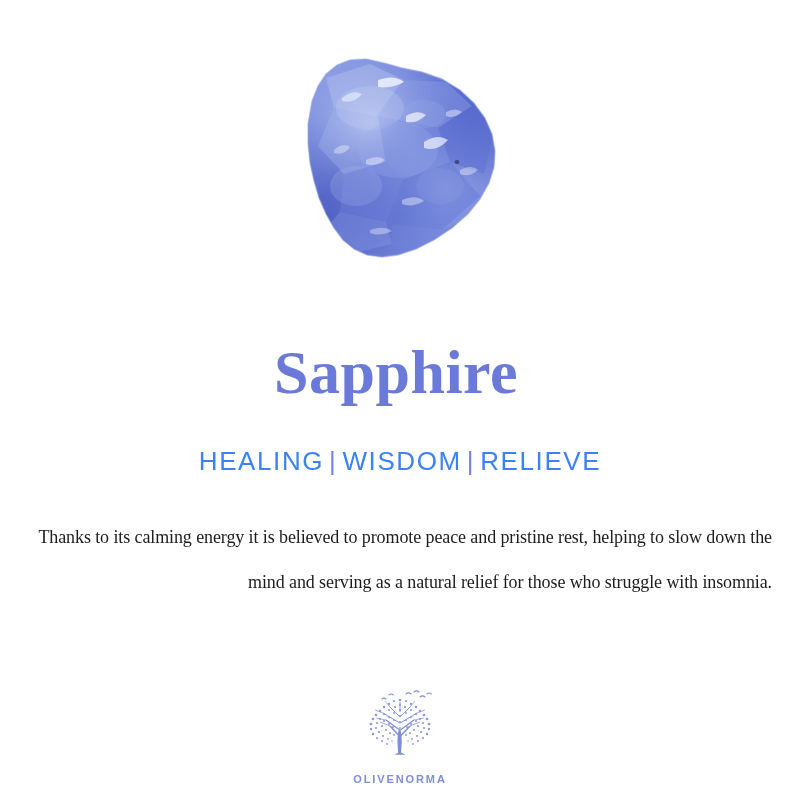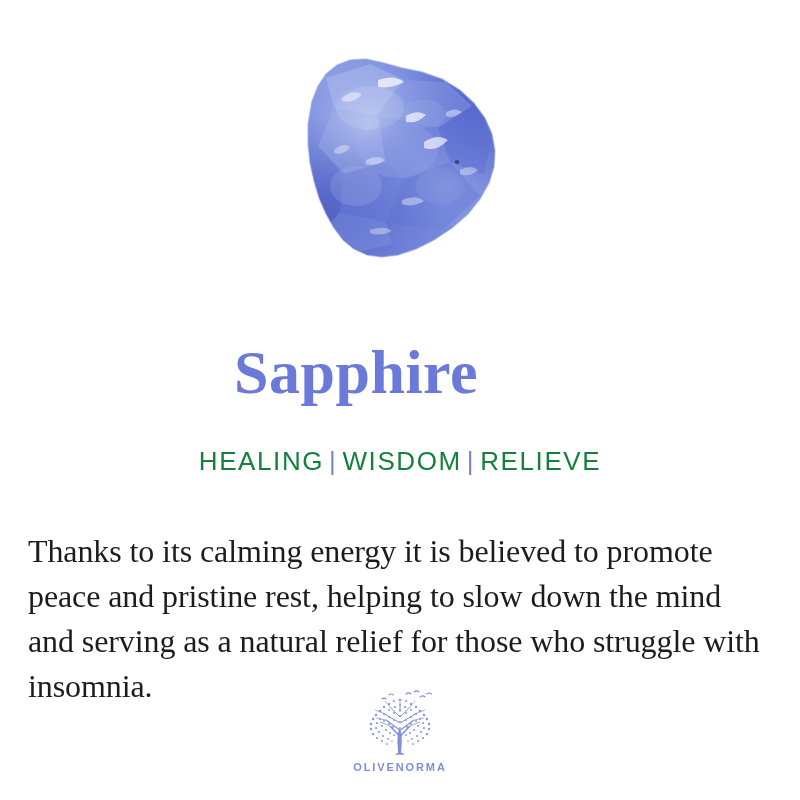--- a/index.html
+++ b/index.html
@@ -44,20 +44,21 @@
     top: 336px;
     width: 712px;
     text-align: center;
     font-family: "Liberation Serif", "DejaVu Serif", serif;
     font-weight: bold;
     font-size: 62px;
     line-height: 72px;
     letter-spacing: 0.5px;
     color: #6b79d8;
     margin: 0;
+    padding-left: 40px;
   }
 
   
   .subtitle {
     position: absolute;
     left: 0;
     top: 445px;
     width: 800px;
     text-align: center;
     font-family: "Liberation Sans", sans-serif;
@@ -65,46 +66,47 @@
     font-size: 26px;
     line-height: 32px;
     letter-spacing: 1.6px;
     color: #8b96dd;
     white-space: nowrap;
   }
   .subtitle .sep {
     color: #7683d9;
     padding: 0 5px;
   }
-  .subtitle .kw { color: #15803d; }
+  .subtitle .kw { color: #3b82f6; }
 
   
   .body-copy {
     position: absolute;
     left: 28px;
     top: 497px;
     width: 744px;
-    text-align: left;
+    text-align: right;
     font-family: "Liberation Serif", "DejaVu Serif", serif;
     font-weight: 400;
-    font-size: 32px;
+    font-size: 18px;
     line-height: 45px;
     color: #1c1c1c;
     letter-spacing: -0.1px;
   }
 
   
   .logo {
     position: absolute;
     left: 0;
     top: 688px;
     width: 800px;
     display: flex;
     flex-direction: column;
     align-items: center;
+    gap: 12px;
   }
   .logo-mark {
     display: block;
     width: 88px;
     height: 72px;
   }
   .logo-word {
     margin-top: 1px;
     font-family: "Liberation Sans", sans-serif;
     font-weight: bold;

